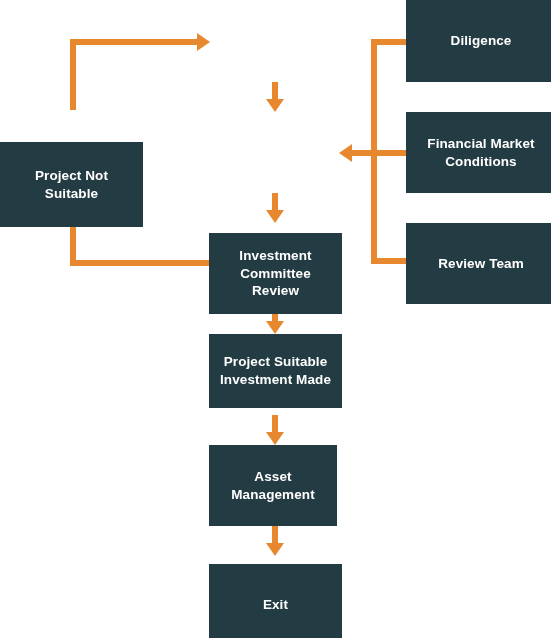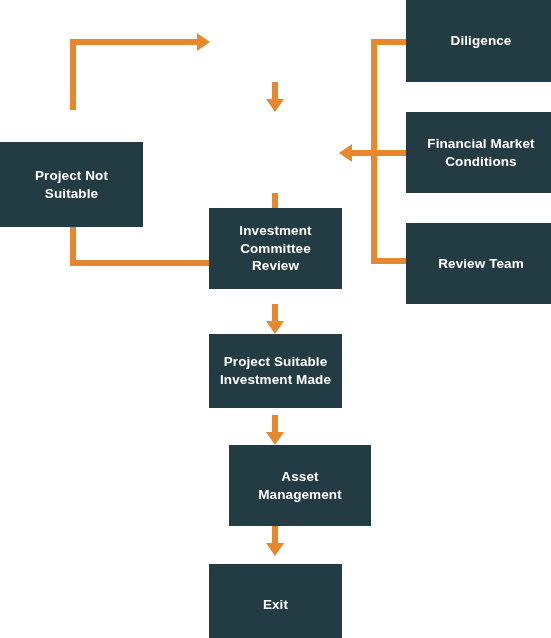--- a/index.html
+++ b/index.html
@@ -88,32 +88,32 @@
 
   <div class="conn h" style="left:371px;top:39px;width:38px;"></div>
 
   <div class="conn h" style="left:352px;top:150px;width:57px;"></div>
   <div class="arrow arrow-left" style="left:339px;top:144px;"></div>
 
   <div class="conn h" style="left:371px;top:258px;width:38px;"></div>
 
 
 
-  <div class="node" style="left:209px;top:208px;width:133px;height:81px;">
+  <div class="node" style="left:209px;top:233px;width:133px;height:81px;">
     <span>Investment
 Committee
 Review</span>
   </div>
 
   <div class="node" style="left:209px;top:334px;width:133px;height:74px;">
     <span>Project Suitable
 Investment Made</span>
   </div>
 
-  <div class="node" style="left:209px;top:445px;width:142px;height:81px;margin-left:20px;">
+  <div class="node" style="left:209px;top:445px;width:128px;height:81px;">
     <span>Asset
 Management</span>
   </div>
 
   <div class="node" style="left:209px;top:556px;width:133px;height:82px;margin-top:8px;">
     <span>Exit</span>
   </div>
 
   <div class="node" style="left:0px;top:110px;width:143px;height:85px;margin-top:32px;">
     <span>Project Not Suitable</span>

